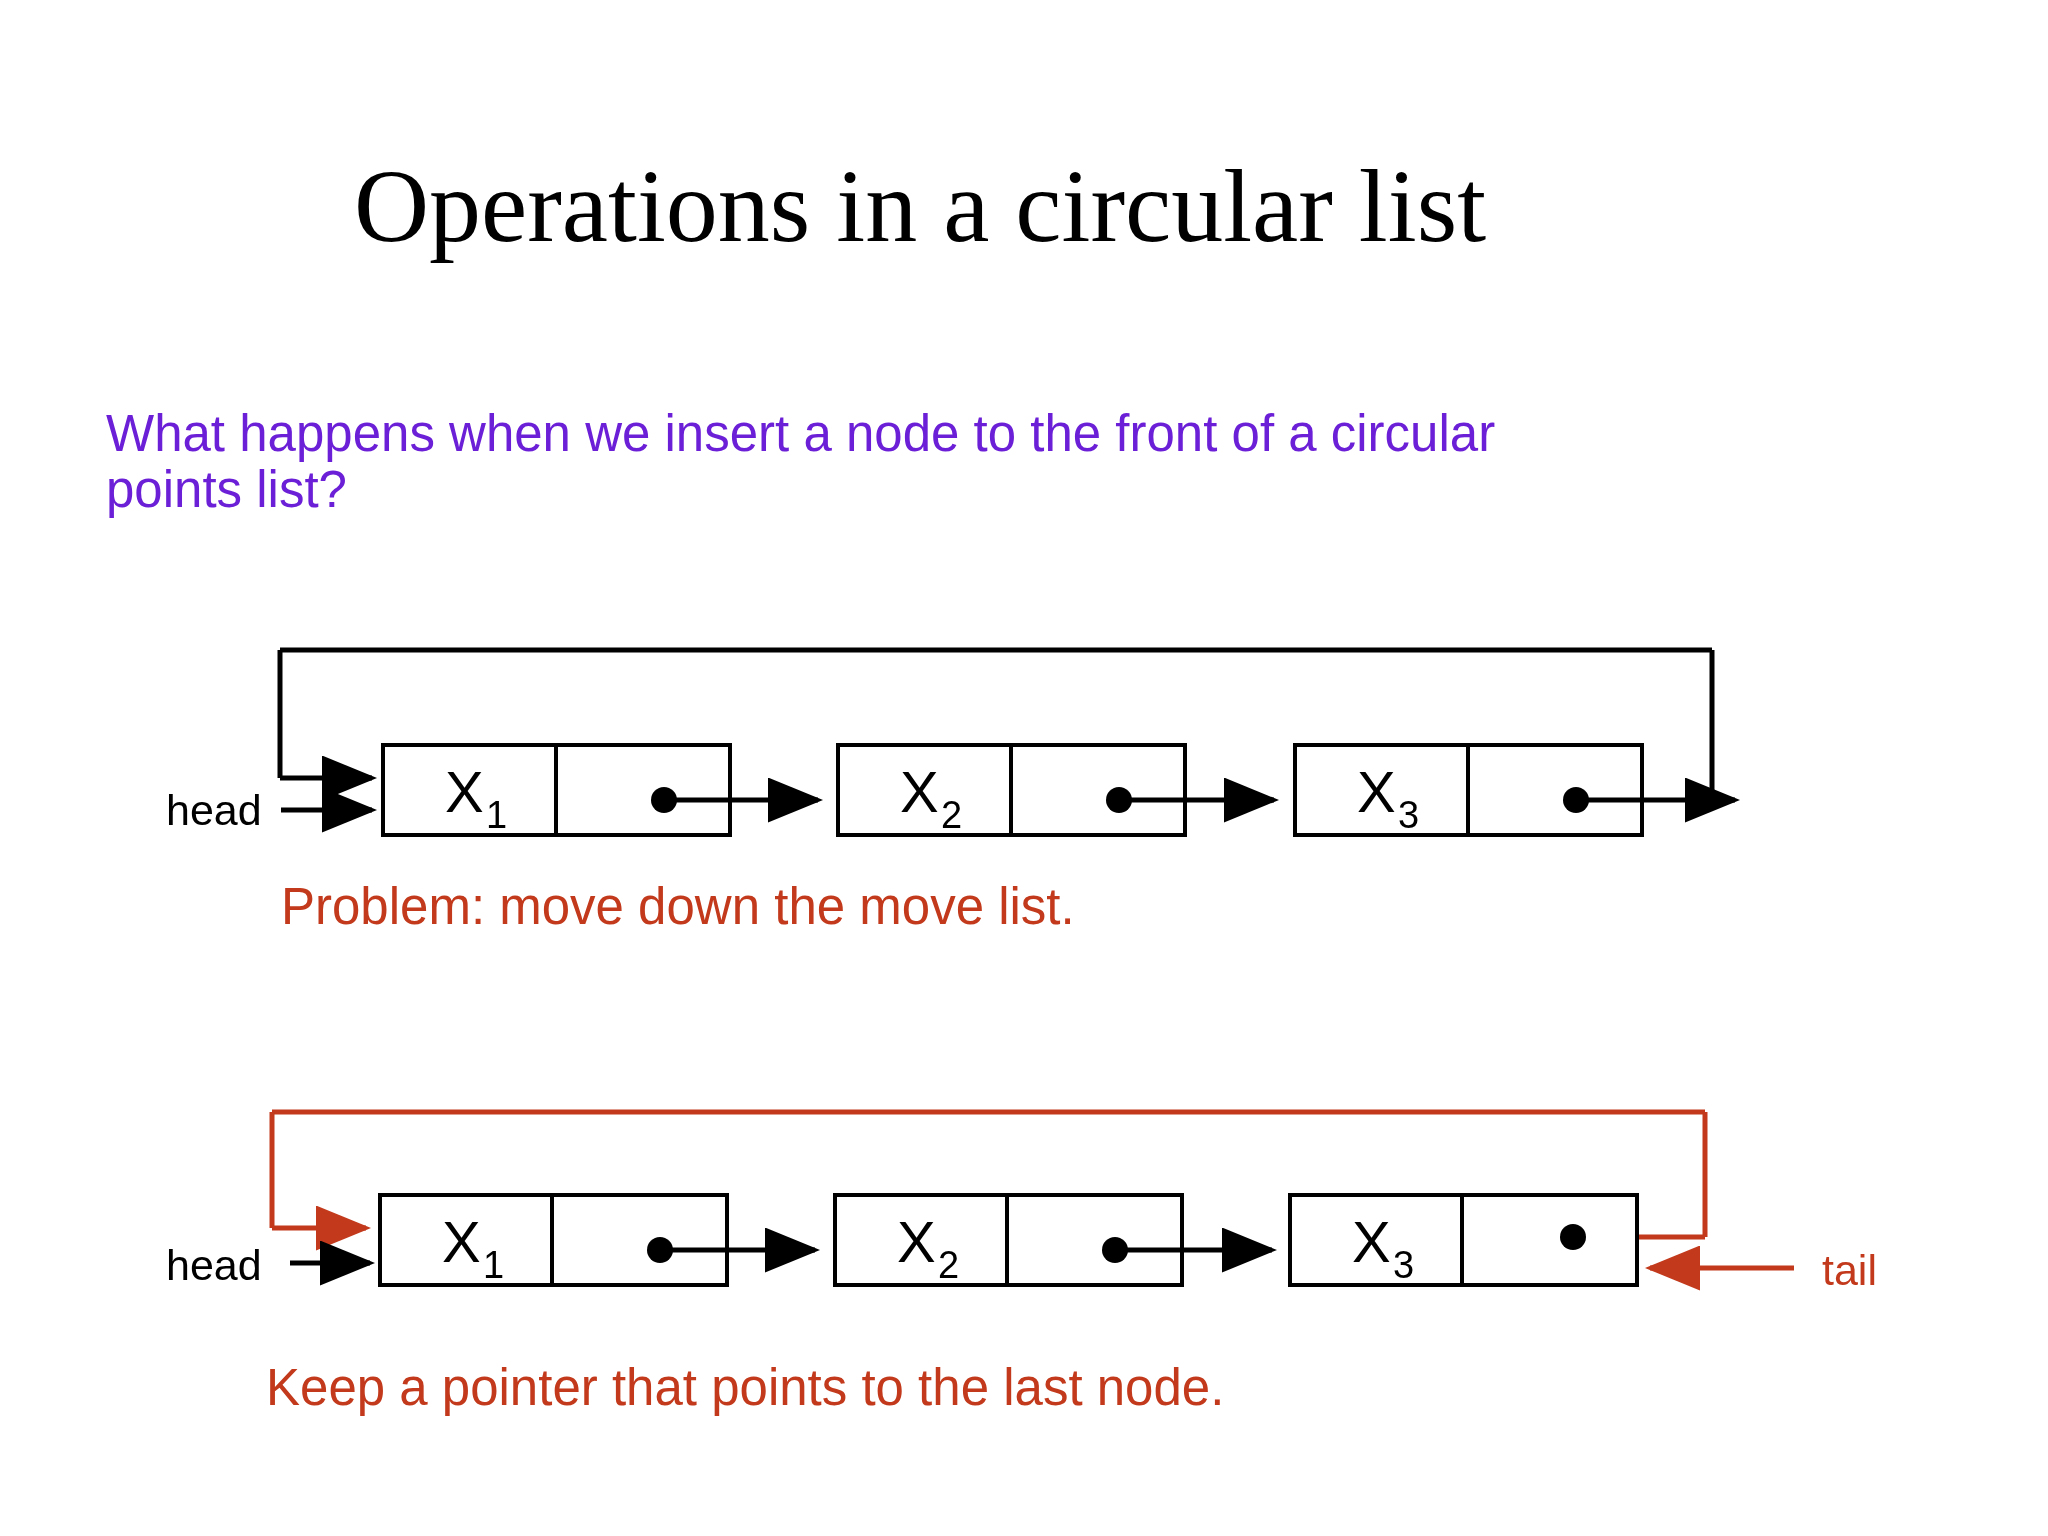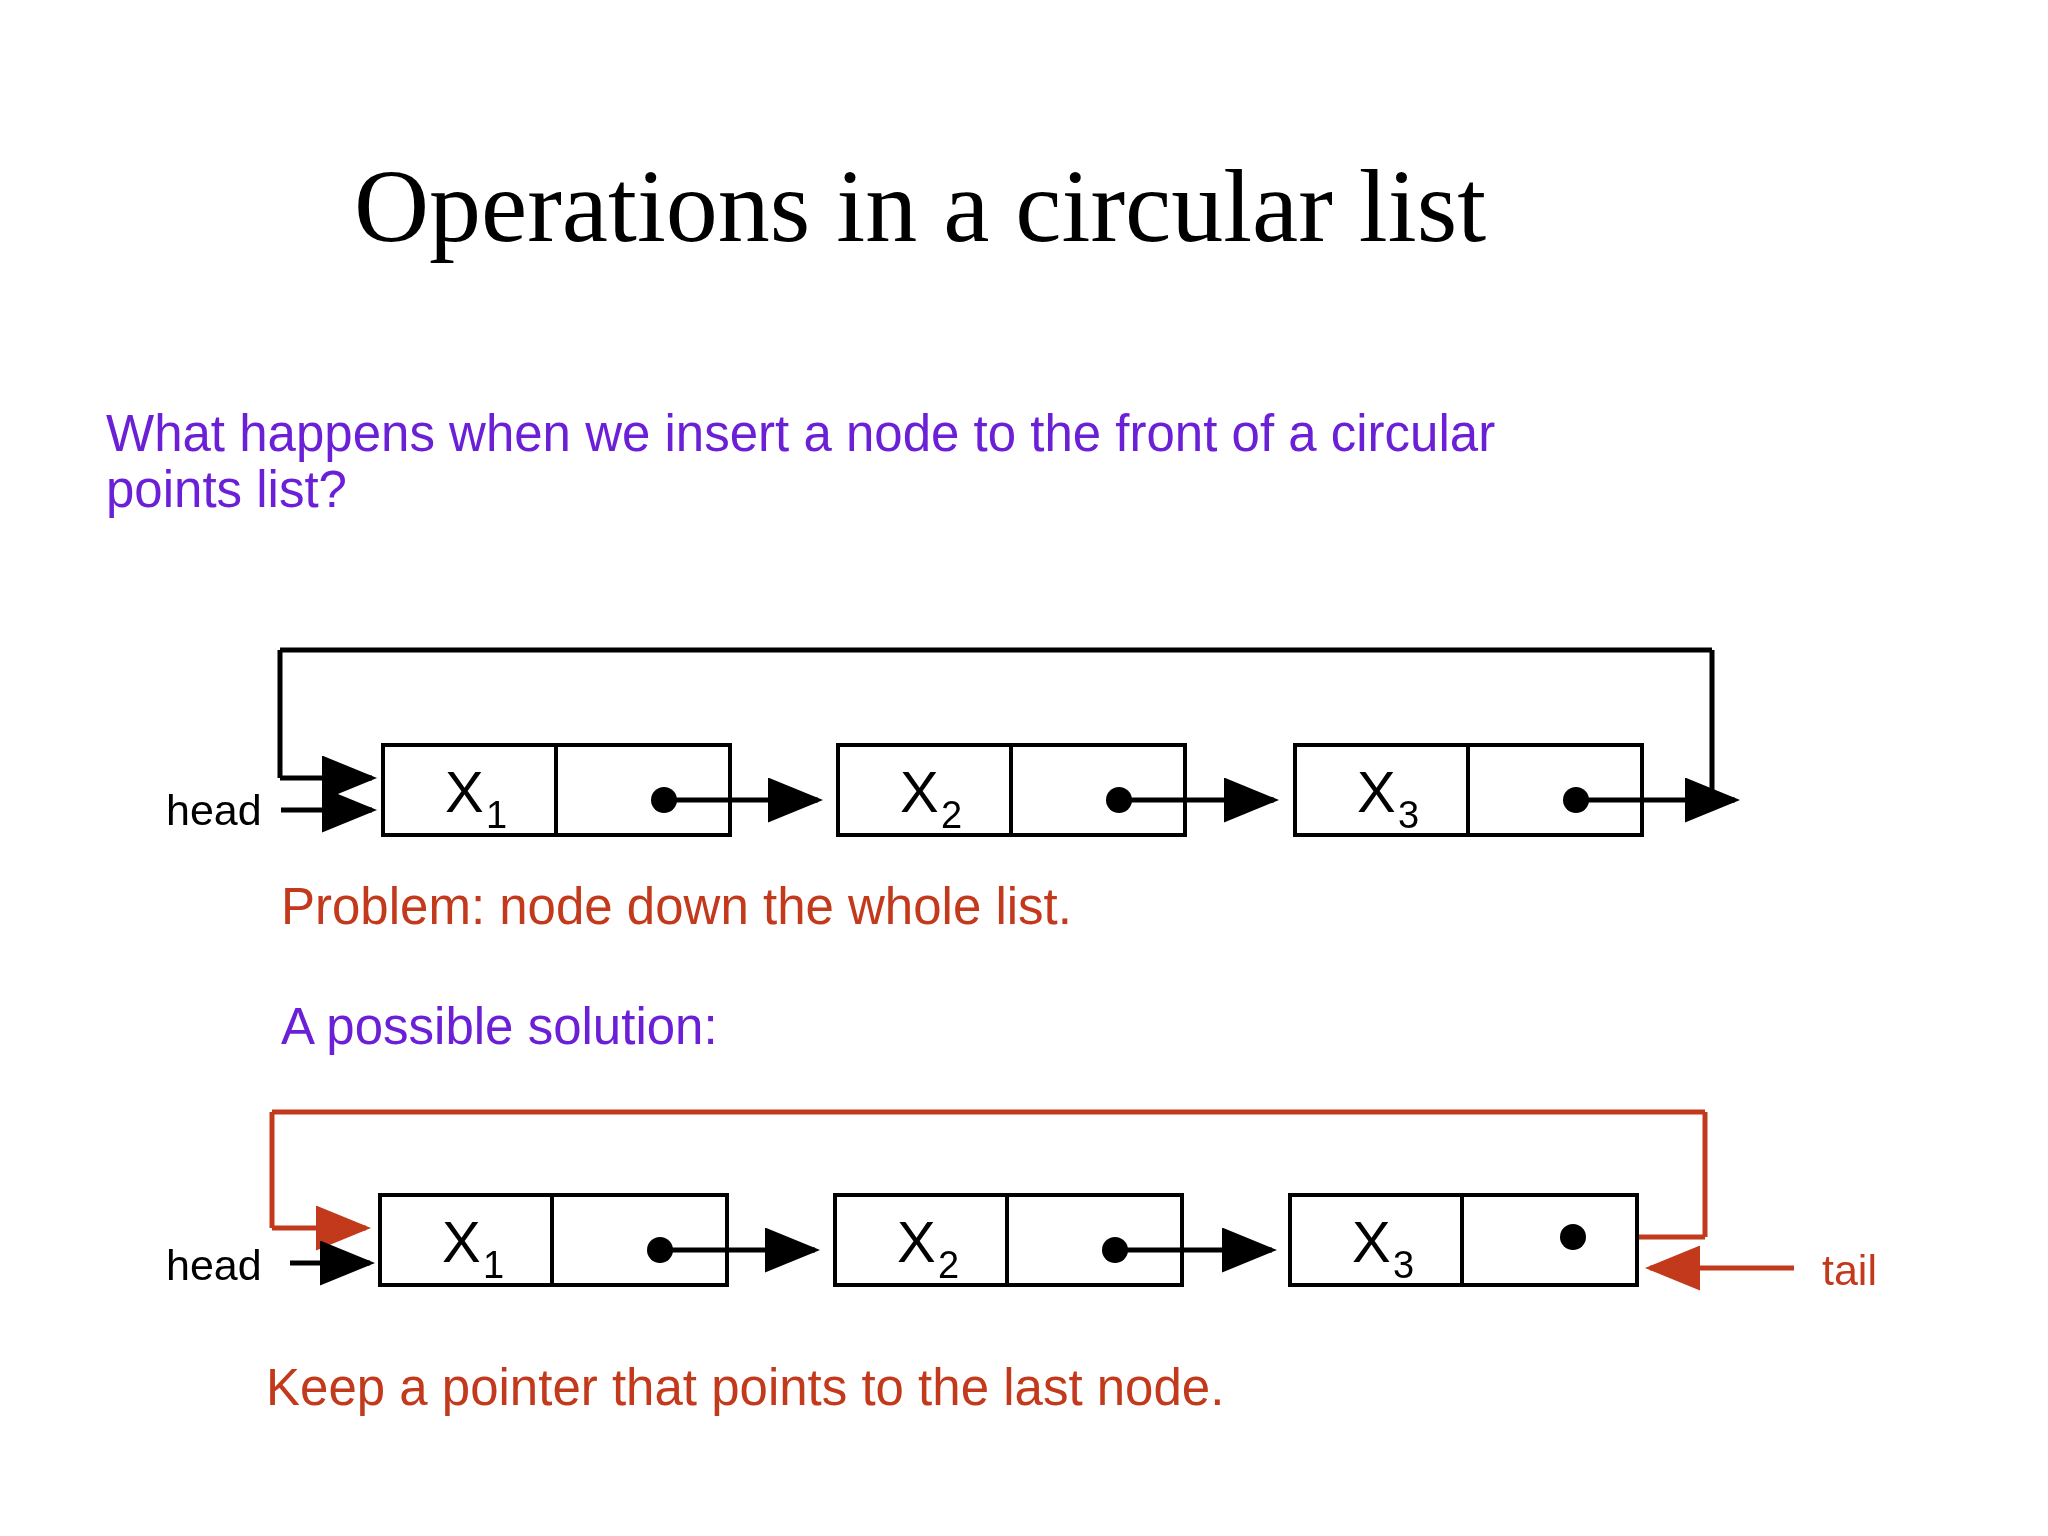--- a/index.html
+++ b/index.html
@@ -87,22 +87,21 @@
 </head>
 <body>
 
 <div class="slide">
 
   <div id="slide-title">Operations in a circular list</div>
 
   <div class="body-text purple" id="question-line-1">What happens when we insert a node to the front of a circular</div>
   <div class="body-text purple" id="question-line-2">points list?</div>
 
-  <div class="body-text orange" id="problem-note">Problem: node down the whole list.</div>
-  <div class="body-text purple" id="solution-note">A possible solution:</div>
+  <div class="body-text orange" id="problem-note">Problem: move down the move list.</div>
   <div class="body-text orange" id="keep-note">Keep a pointer that points to the last node.</div>
 
   <svg class="diagram" viewBox="0 0 2048 1536">
     <defs>
       <marker id="arrowBlack" markerWidth="11" markerHeight="9" refX="10" refY="4.5" orient="auto" markerUnits="strokeWidth">
         <path d="M0,0 L11,4.5 L0,9 z" fill="#000000"></path>
       </marker>
       <marker id="arrowOrange" markerWidth="11" markerHeight="9" refX="10" refY="4.5" orient="auto" markerUnits="strokeWidth">
         <path d="M0,0 L11,4.5 L0,9 z" fill="#C2391B"></path>
       </marker>

